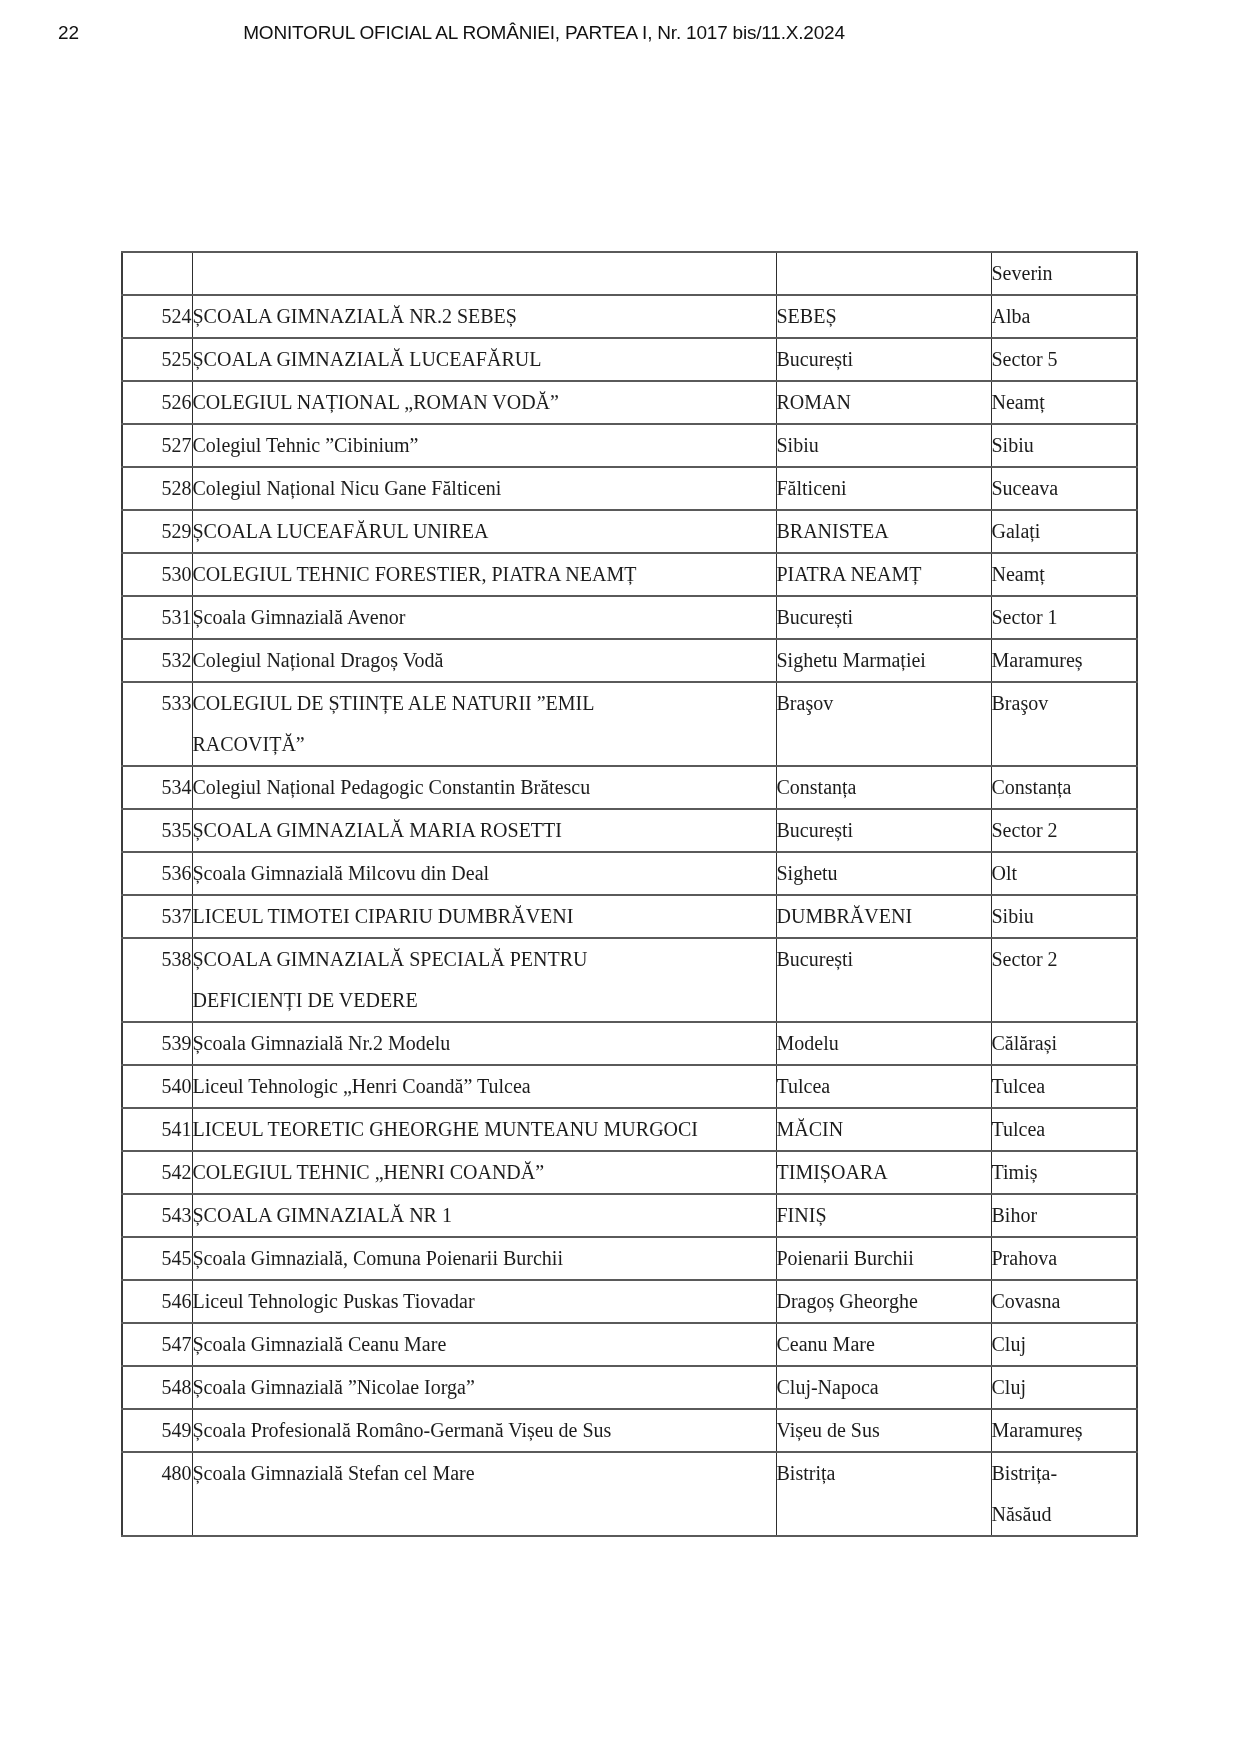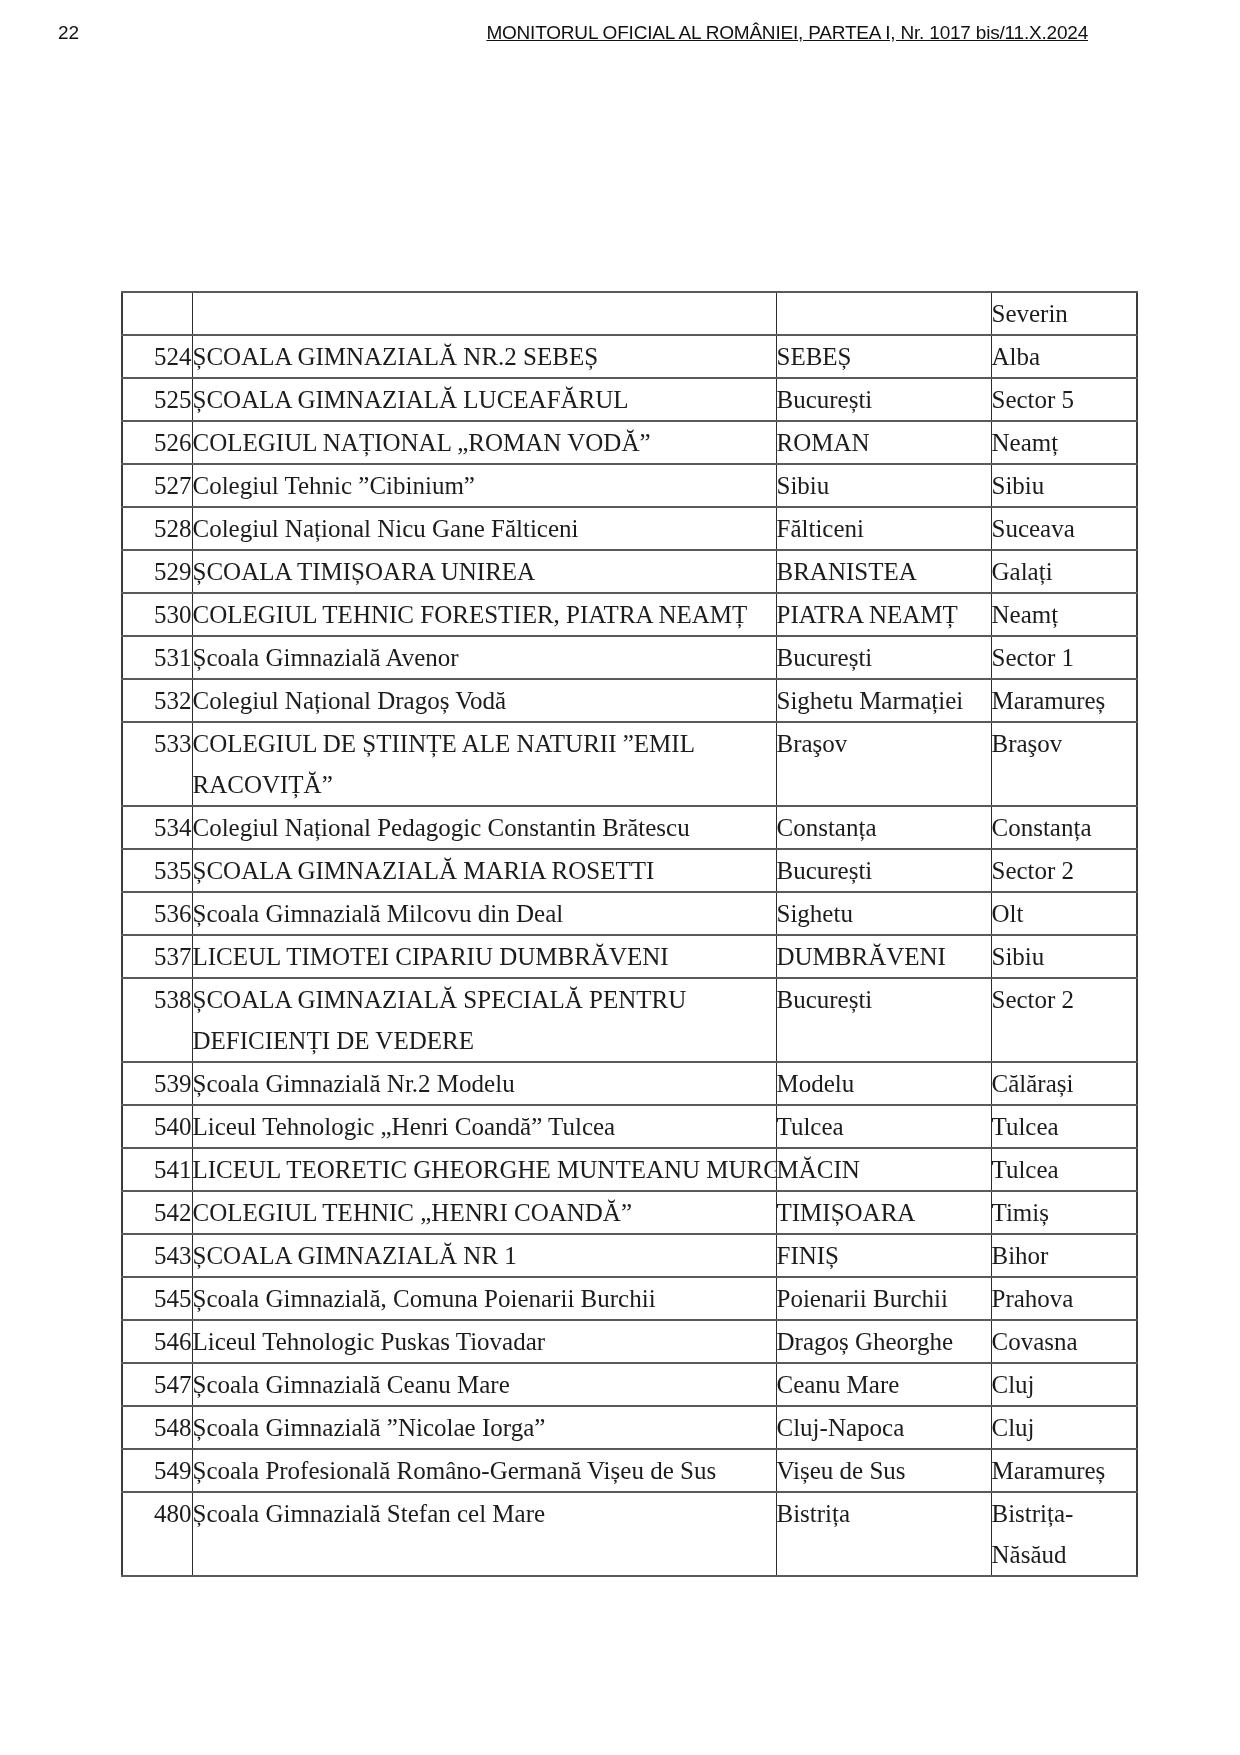--- a/index.html
+++ b/index.html
@@ -10,28 +10,27 @@
     overflow:hidden;
     font-family:"Liberation Serif","DejaVu Serif",serif;
     color:#1c1c1c;
   }
   .page-header{
     position:absolute;top:22px;left:0;width:1088px;height:26px;
     font-family:"Liberation Sans","DejaVu Sans",sans-serif;
     font-size:19px;color:#111;
   }
   .page-number{position:absolute;left:58px;top:0;}
-  .page-title{display:block;text-align:right;letter-spacing:-0.2px;text-decoration:underline;}
+  .page-title{display:block;text-align:center;letter-spacing:-0.2px;}
   .table-wrap{position:absolute;left:121px;top:251px;}
   table.schools{
     border-collapse:collapse;
     table-layout:fixed;
     width:1015px;
-    font-size:25px;
-    margin-top:40px;
+    font-size:20px;
   }
   table.schools td{
     border-left:1px solid #2e2e2e;
     border-right:1px solid #2e2e2e;
     border-top:2px solid #5a5a5a;
     border-bottom:2px solid #5a5a5a;
     vertical-align:top;
     line-height:41px;
     padding:0;
     overflow:hidden;
@@ -91,21 +90,21 @@
     <td class="c-county">Sibiu</td>
   </tr>
         <tr>
     <td class="c-no">528</td>
     <td class="c-name">Colegiul Național Nicu Gane Fălticeni</td>
     <td class="c-city">Fălticeni</td>
     <td class="c-county">Suceava</td>
   </tr>
         <tr>
     <td class="c-no">529</td>
-    <td class="c-name">ȘCOALA TIMIȘOARA UNIREA</td>
+    <td class="c-name">ȘCOALA LUCEAFĂRUL UNIREA</td>
     <td class="c-city">BRANISTEA</td>
     <td class="c-county">Galați</td>
   </tr>
         <tr>
     <td class="c-no">530</td>
     <td class="c-name">COLEGIUL TEHNIC FORESTIER, PIATRA NEAMȚ</td>
     <td class="c-city">PIATRA NEAMȚ</td>
     <td class="c-county">Neamț</td>
   </tr>
         <tr>

